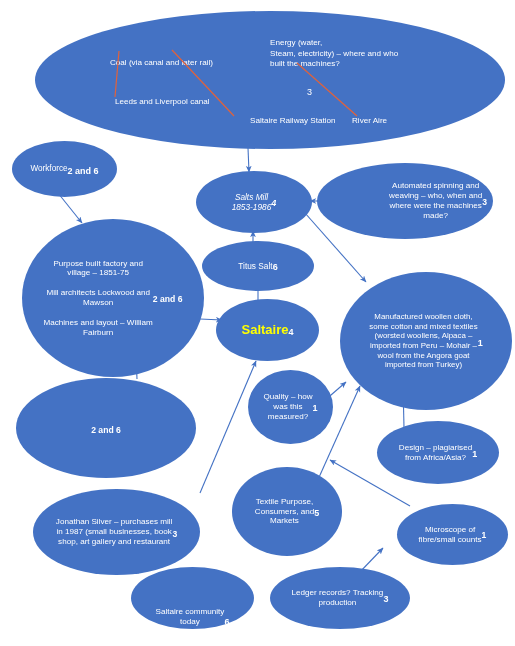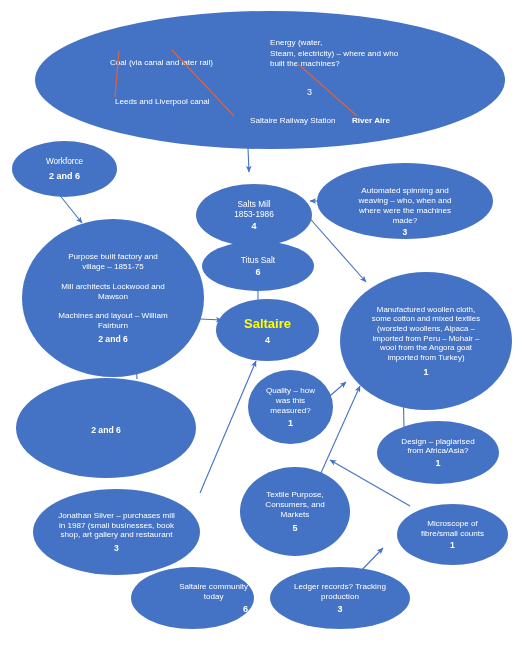--- a/index.html
+++ b/index.html
@@ -27,21 +27,21 @@
     pointer-events: none;
     z-index: 1;
   }
   .node {
     position: absolute;
     box-sizing: border-box;
     border-radius: 50%;
     background: #4472C4;
     color: #ffffff;
     display: flex;
-    flex-direction: column;
+    flex-direction: row;
     align-items: center;
     justify-content: center;
     text-align: center;
     z-index: 2;
     padding: 2px 6px;
   }
   .node .body {
     line-height: 1.22;
     white-space: pre-line;
   }
@@ -124,42 +124,42 @@
         <line x1="137" y1="39" x2="199" y2="105"></line>
         <line x1="262" y1="52" x2="322" y2="105"></line>
       </g>
     </svg>
     <div class="lbl" style="left:75px; top:28px;margin-top:19px;">Coal  (via canal and later rail)</div>
     <div class="lbl" style="left:80px; top:86px;">Leeds and Liverpool canal</div>
     <div class="lbl" style="left:190px; top:105px;margin-left:25px;">Saltaire Railway Station</div>
     <div class="lbl" style="left:235px; top:27px;">Energy (water,
         Steam, electricity) – where and who
     built the machines?</div>
-    <div class="lbl" style="left:317px; top:105px;font-weight:bold;">River Aire</div>
+    <div class="lbl" style="left:317px; top:105px;">River Aire</div>
     <div class="ctx-count" style="left:272px; top:76px;">3</div>
   </div>
 
   <div class="node" style="left:12px; top:141px; width:105px; height:56px; font-size:8.2px;">
     <div class="body">Workforce</div>
     <div class="count" style="font-size:9px;">2 and 6</div>
   </div>
 
   <div class="node" style="left:22px; top:219px; width:182px; height:158px; font-size:8.1px;">
     <div class="body">Purpose built factory and
 village – 1851-75
 
 Mill architects Lockwood and
 Mawson
 
 Machines and layout – William
 Fairburn</div>
     <div class="count" style="font-size:8.6px; margin-top:0.3em;">2 and 6</div>
   </div>
 
-  <div class="node" style="left:196px; top:184px; width:116px; height:62px; font-size:8.3px;">
+  <div class="node" style="left:196px; top:171px; width:116px; height:62px; font-size:8.3px;font-style:italic;">
     <div class="body">Salts Mill
 1853-1986</div>
     <div class="count" style="font-size:9px; margin-top:0.15em;">4</div>
   </div>
 
   <div class="node" style="left:317px; top:163px; width:176px; height:76px; font-size:8.1px;justify-content:flex-end;">
     <div class="body">Automated spinning and
 weaving – who, when and
 where were the machines
 made?</div>
@@ -203,21 +203,21 @@
     <div class="count" style="font-size:9px; margin-top:0.25em;">1</div>
   </div>
 
   <div class="node" style="left:33px; top:489px; width:167px; height:86px; font-size:8.1px;">
     <div class="body">Jonathan Silver – purchases mill
 in 1987 (small businesses, book
 shop, art gallery and restaurant</div>
     <div class="count" style="font-size:8.6px; margin-top:0.35em;">3</div>
   </div>
 
-  <div class="node" style="left:240px; top:467px; width:110px; height:89px; font-size:8.1px;">
+  <div class="node" style="left:232px; top:467px; width:110px; height:89px; font-size:8.1px;">
     <div class="body">Textile Purpose,
 Consumers, and
 Markets</div>
     <div class="count" style="font-size:9px; margin-top:0.4em;">5</div>
   </div>
 
   <div class="node" style="left:397px; top:504px; width:111px; height:61px; font-size:8.1px;">
     <div class="body">Microscope of
 fibre/small counts</div>
     <div class="count" style="font-size:8.6px; margin-top:0.2em;">1</div>

